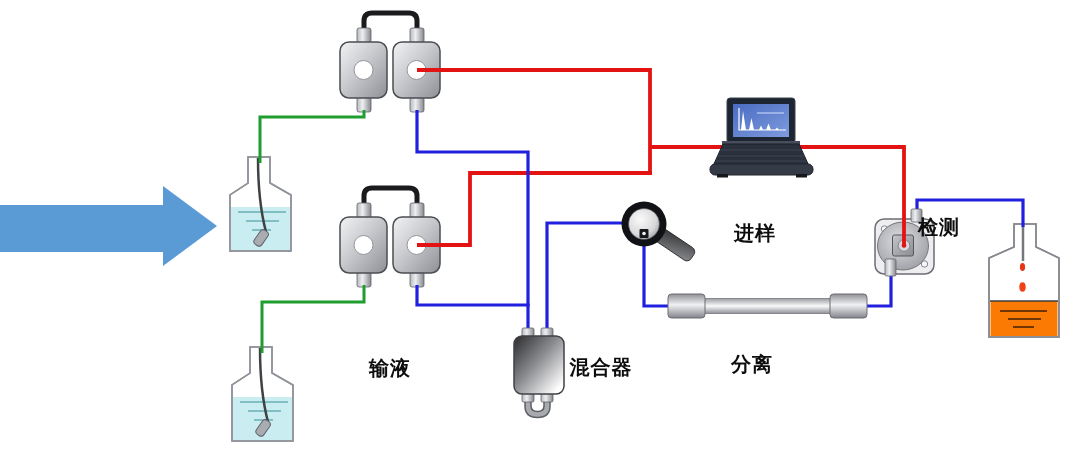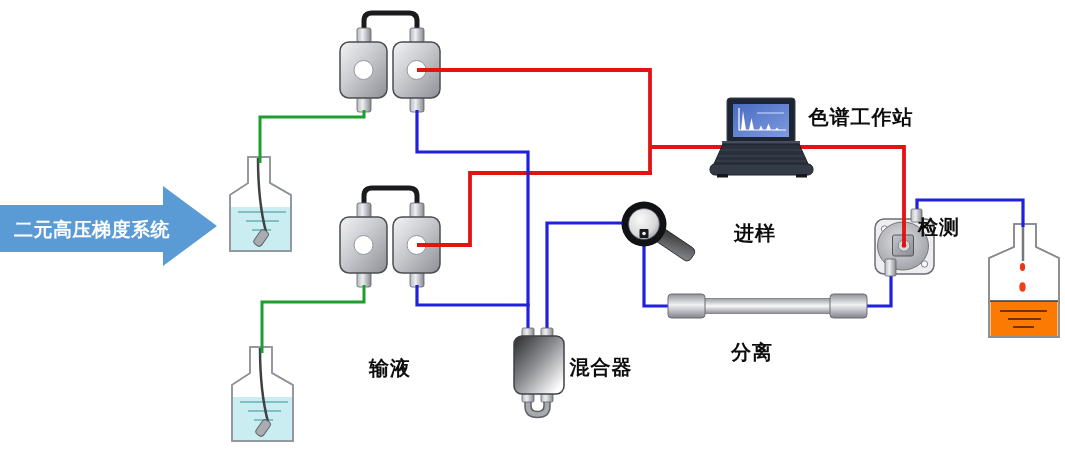--- a/index.html
+++ b/index.html
@@ -207,27 +207,25 @@
     <line x1="718" y1="156" x2="804" y2="156" stroke="#3C4454" stroke-width="1.2"></line>
     <line x1="716" y1="161" x2="806" y2="161" stroke="#3C4454" stroke-width="1.2"></line>
     <rect x="710" y="164" width="103" height="11" rx="5" fill="#343A46" stroke="#20242C" stroke-width="1"></rect>
     <rect x="717" y="174" width="11" height="3.5" fill="#14171D"></rect>
     <rect x="796" y="174" width="11" height="3.5" fill="#14171D"></rect>
   </g>
 
   <polygon points="0,205 163,205 163,186 217,226 163,266 163,252 0,252" fill="#5B9BD5"></polygon>
 </svg>
 
-<div class="arrow-label">二元高压梯度系统</div>
 
 <div class="lbl" style="left:390px;top:358px">输液</div>
 
 <div class="lbl" style="left:601px;top:357px">混合器</div>
 
 <div class="lbl" style="left:755px;top:223px">进样</div>
 
-<div class="lbl" style="left:752px;top:342px">分离</div>
+<div class="lbl" style="left:752px;top:354px">分离</div>
 
 <div class="lbl" style="left:939px;top:217px">检测</div>
 
-<div class="lbl" style="left:861px;top:107px">色谱工作站</div>
 
 </div>
 
 </body></html>

